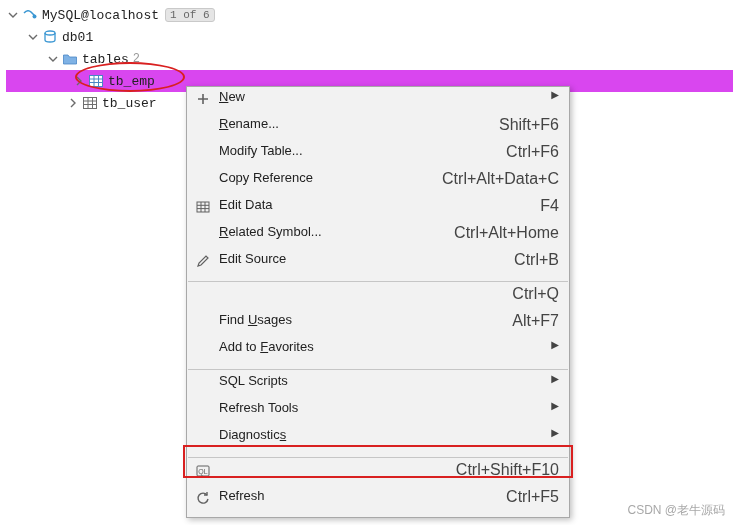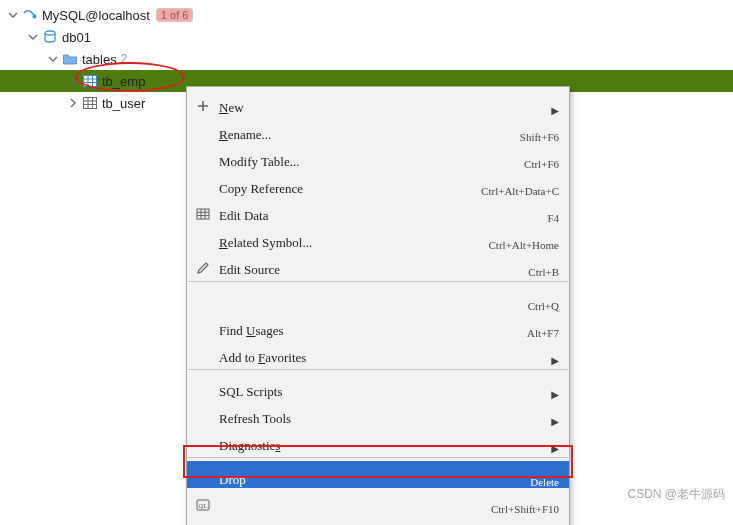--- a/index.html
+++ b/index.html
@@ -6,44 +6,44 @@
     body {
       font-family: "Segoe UI", Arial, sans-serif;
       font-size: 13px;
       color: #222;
       background: #fff;
       width: 733px;
       height: 525px;
       position: relative;
       overflow: hidden;
     }
-    .tree { padding: 4px 0; user-select: none; }
+    .tree { padding: 4px 0; user-select: none; font-family: Liberation Mono, monospace; }
     .row {
       display: flex;
       align-items: center;
       height: 22px;
       white-space: nowrap;
       padding-right: 8px;
     }
-    .row.selected { background: #4d7c0f; }
+    .row.selected { background: #d946ef; margin-left: 6px; }
     .indent { display: inline-block; }
     .chevron {
       width: 14px; height: 14px;
       display: inline-flex; align-items: center; justify-content: center;
       color: #6b6b6b;
       margin-right: 2px;
     }
     .ico {
       width: 16px; height: 16px;
       display: inline-flex; align-items: center; justify-content: center;
       margin-right: 4px;
     }
     .row-label { }
     .row-tag {
-      background: #fca5a5; border: 1px solid #c9c9c9; border-radius: 3px;
+      background: #e5e5e5; border: 1px solid #c9c9c9; border-radius: 3px;
       font-size: 11px; padding: 0 4px; margin-left: 6px; color: #666;
     }
     .row-count { color: #999; margin-left: 4px; font-size: 12px; }
     .circle-annot {
       position: absolute;
       border: 2px solid #d92020;
       border-radius: 50%;
       pointer-events: none;
     }
     .rect-annot {
@@ -55,43 +55,42 @@
       position: absolute;
       left: 186px; top: 86px;
       width: 384px;
       background: #f2f2f2;
       border: 1px solid #a8a8a8;
       box-shadow: 2px 2px 6px rgba(0,0,0,0.25);
       padding: 2px 0;
     }
     .menu-item {
       display: flex;
-      align-items: flex-end;
+      align-items: flex-start;
       height: 27px;
       padding: 0 10px 0 6px;
       position: relative;
-      font-family: Liberation Serif, serif;
     }
     .menu-item.hover { background: #2f6fd0; color: #fff; }
     .menu-icon {
       width: 20px; height: 20px;
       display: inline-flex; align-items: center; justify-content: center;
       margin-right: 6px; color: #616161;
     }
     .menu-item.hover .menu-icon { color: #fff; }
     .menu-label { flex: 0 0 auto; }
     .menu-label u { text-decoration: underline; }
-    .menu-sc { margin-left: auto; color: #444; font-size: 11px; }
+    .menu-sc { margin-left: auto; color: #444; font-size: 16px; }
     .menu-item.hover .menu-sc { color: #fff; }
     .submenu-arrow {
       margin-left: auto; font-size: 10px; color: #444;
     }
     .sep { height: 1px; background: #c6c6c6; margin: 3px 1px; }
     .watermark {
-      position: absolute; right: 8px; bottom: 22px;
+      position: absolute; right: 8px; bottom: 6px;
       color: rgba(120,120,120,0.65); font-size: 12px;
     }
   </style>
 </head>
 <body>
 
 <div class="tree">
   <div class="row">
     <span class="indent" style="width:6px"></span>
     <span class="chevron">
@@ -277,25 +276,20 @@
   </div>
 
   <div class="menu-item">
     <span class="menu-icon"></span>
     <span class="menu-label">Diagnostic<u>s</u></span>
     <span class="submenu-arrow">▶</span>
   </div>
 
   <div class="sep"></div>
 
-  <div class="menu-item hover">
-    <span class="menu-icon"></span>
-    <span class="menu-label">Drop</span>
-    <span class="menu-sc">Delete</span>
-  </div>
 
   <div class="menu-item">
     <span class="menu-icon">
       <svg width="14" height="14" viewBox="0 0 14 14">
           <rect x="1" y="2" width="12" height="10" rx="1" fill="none" stroke="#616161"></rect>
           <text x="7" y="10" font-size="7" text-anchor="middle" fill="#616161">QL</text>
         </svg>
     </span>
     <span class="menu-sc">Ctrl+Shift+F10</span>
   </div>

